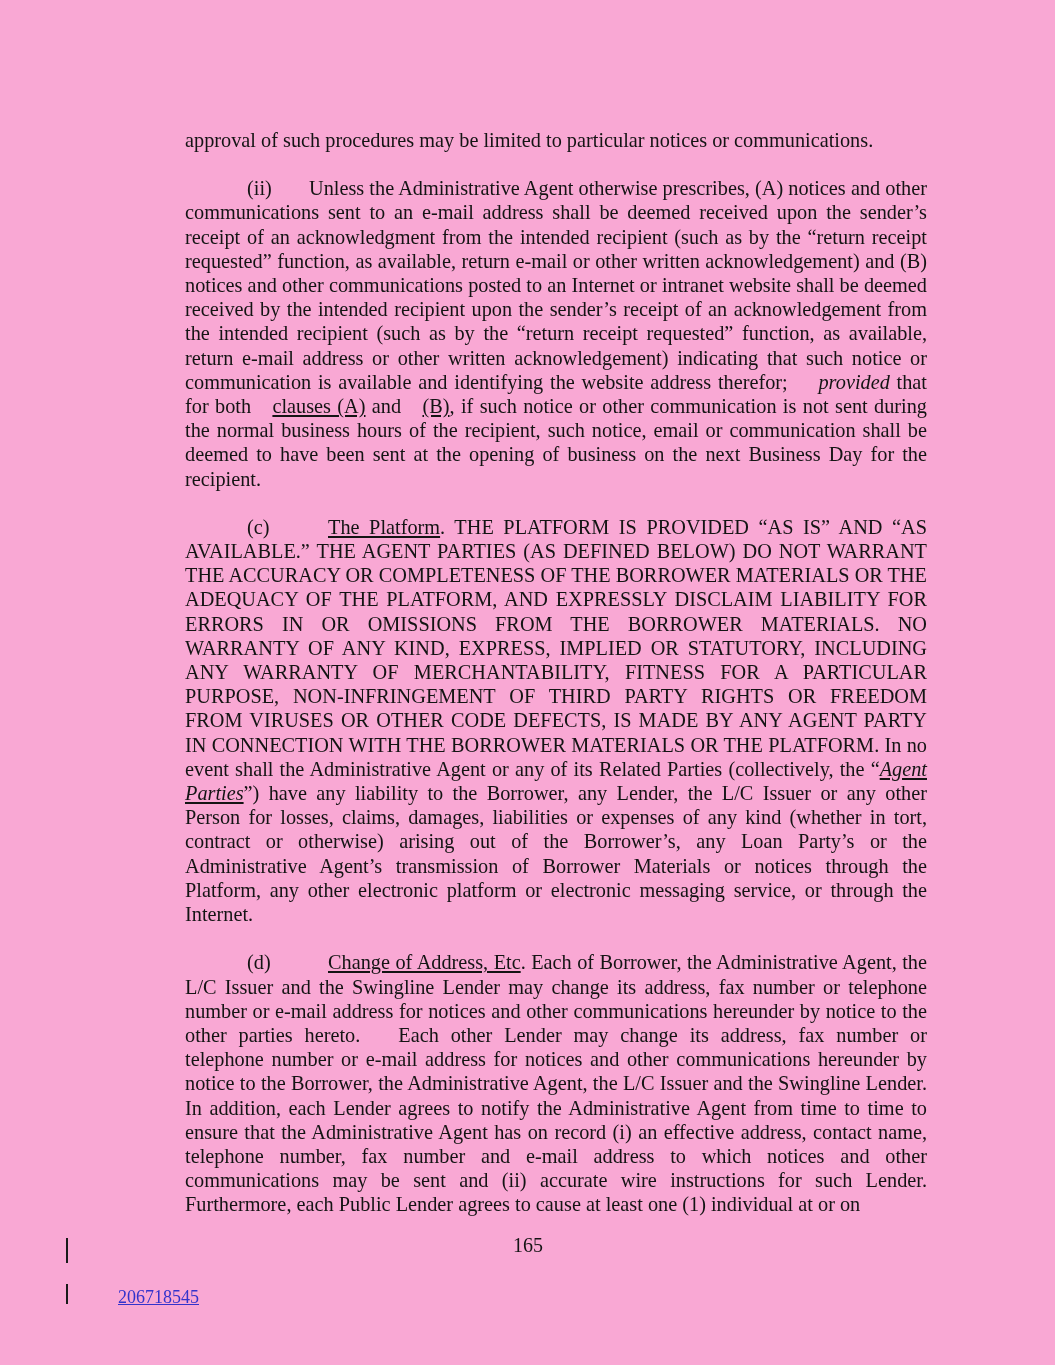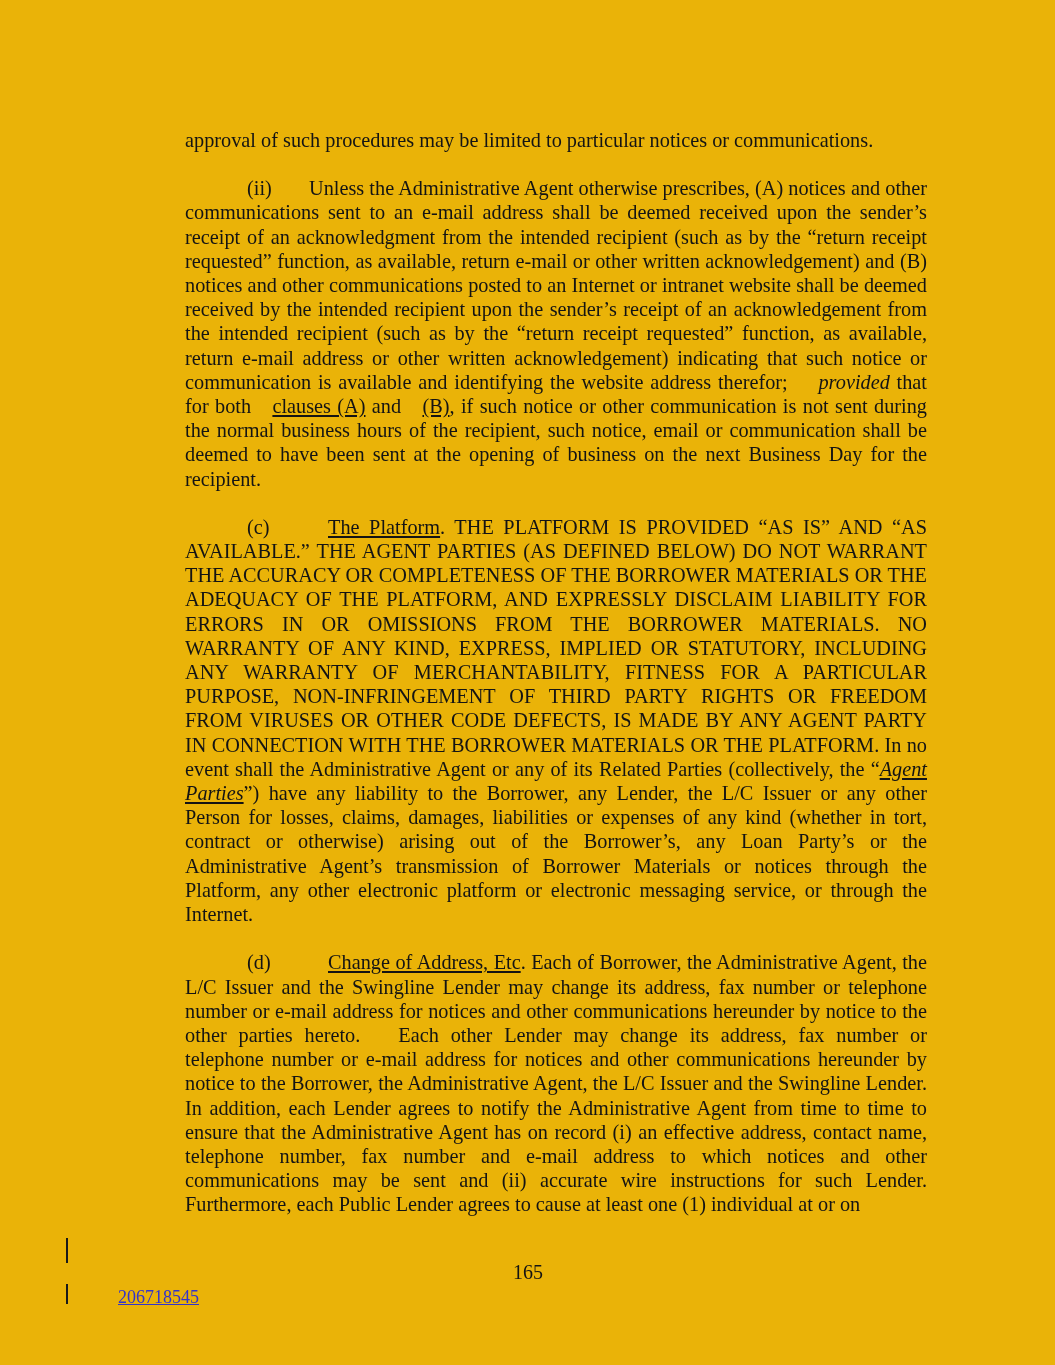--- a/index.html
+++ b/index.html
@@ -5,21 +5,21 @@
   * { margin: 0; padding: 0; box-sizing: border-box; }
   html, body { background: #ffffff; }
   body {
     font-family: "Liberation Serif", "DejaVu Serif", serif;
     width: 1055px;
   }
   .page {
     position: relative;
     width: 1055px;
     height: 1365px;
-    background: #eab308;
+    background: #f9a8d4;
     overflow: hidden;
   }
   .text-block {
     position: absolute;
     left: 185px;
     top: 128px;
     width: 742px;
     color: #141414;
     font-size: 20.3px;
     line-height: 24.2px;
@@ -34,21 +34,21 @@
     width: 62px;
     text-indent: 0;
   }
   .item-label.wide { width: 66px; }
   .u  { text-decoration: underline; margin-left: 15px; }
   .it { font-style: italic; margin-left: 24px; }
   .iu { font-style: italic; text-decoration: underline; }
   .tab-gap { display: inline-block; width: 38px; }
   .page-number {
     position: absolute;
-    top: 1261px;
+    top: 1234px;
     left: 528px;
     transform: translateX(-50%);
     font-size: 20px;
     color: #141414;
   }
   .doc-id-link {
     position: absolute;
     top: 1287px;
     left: 118px;
     font-size: 18px;

